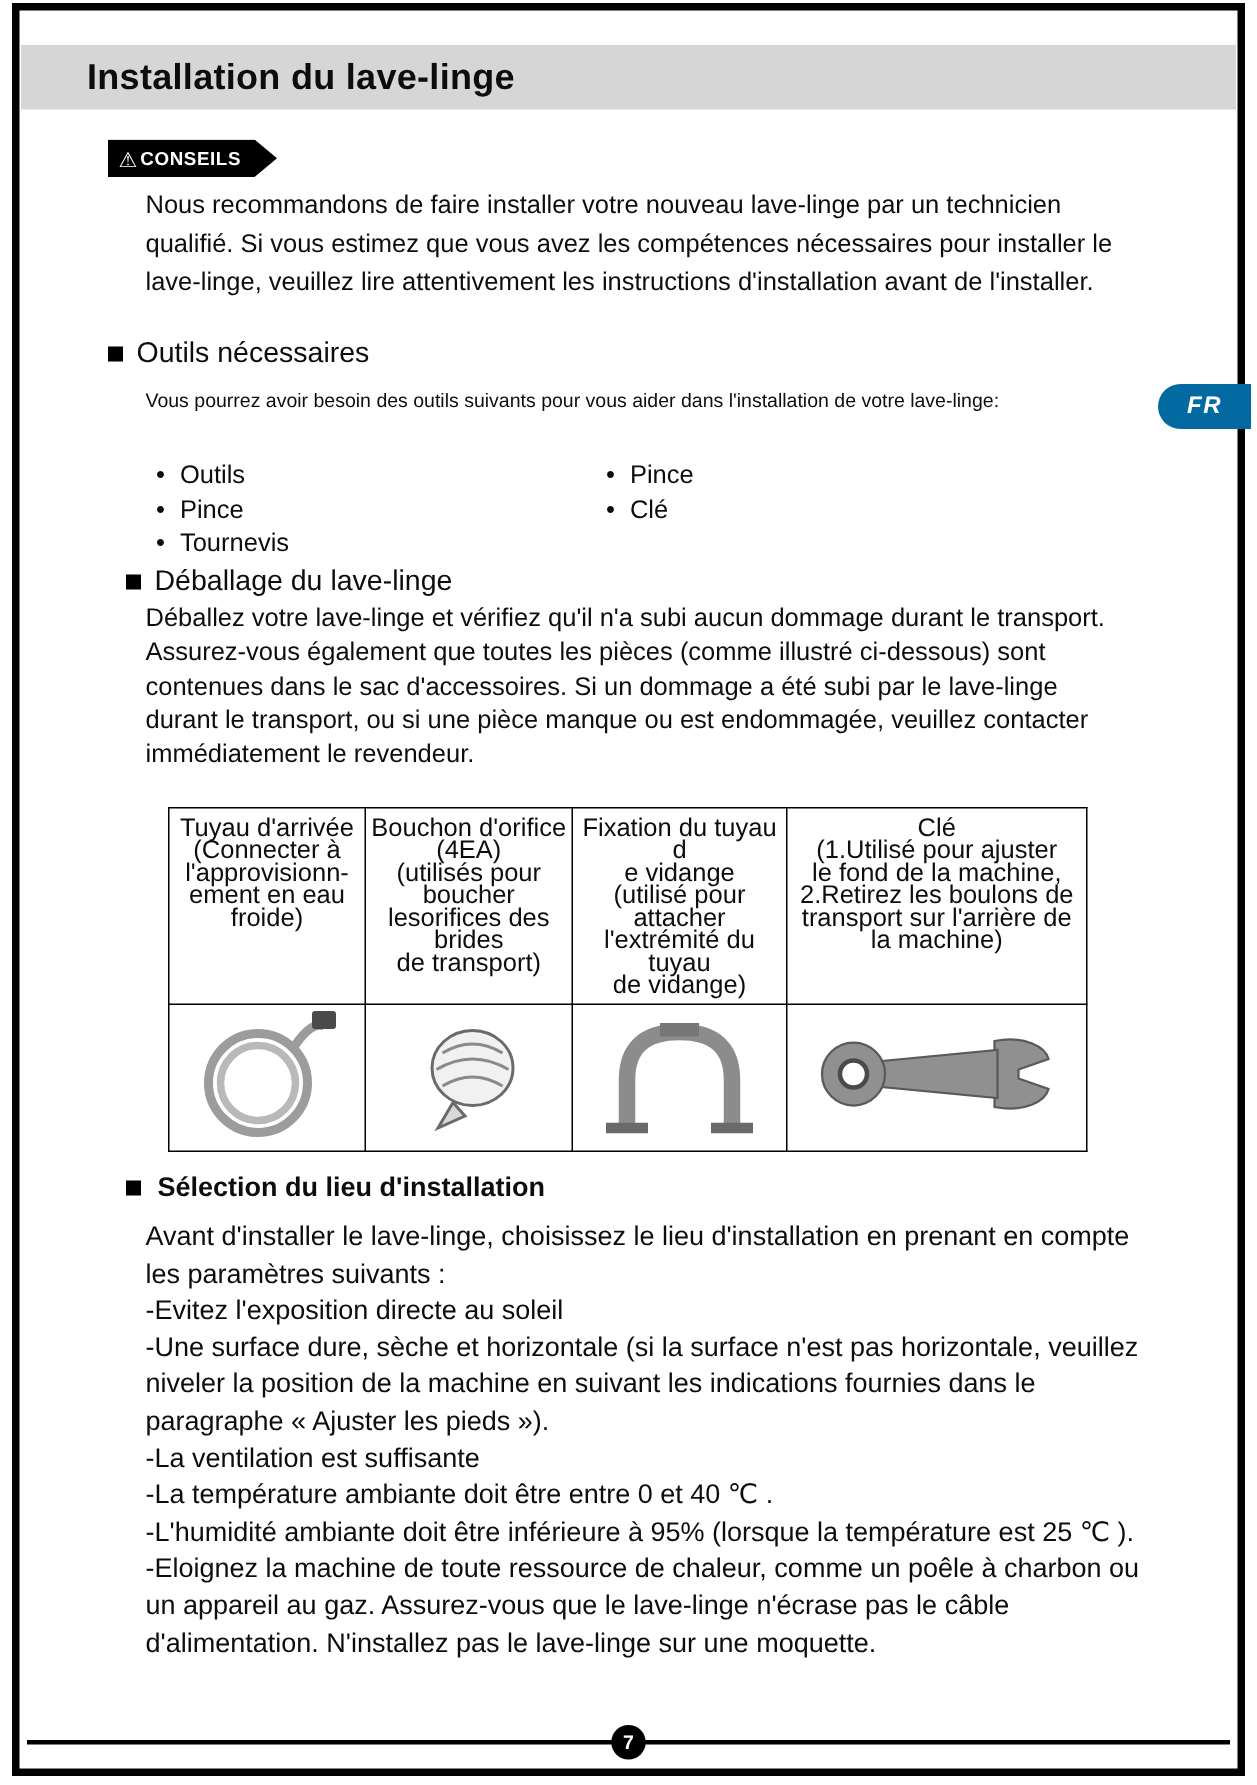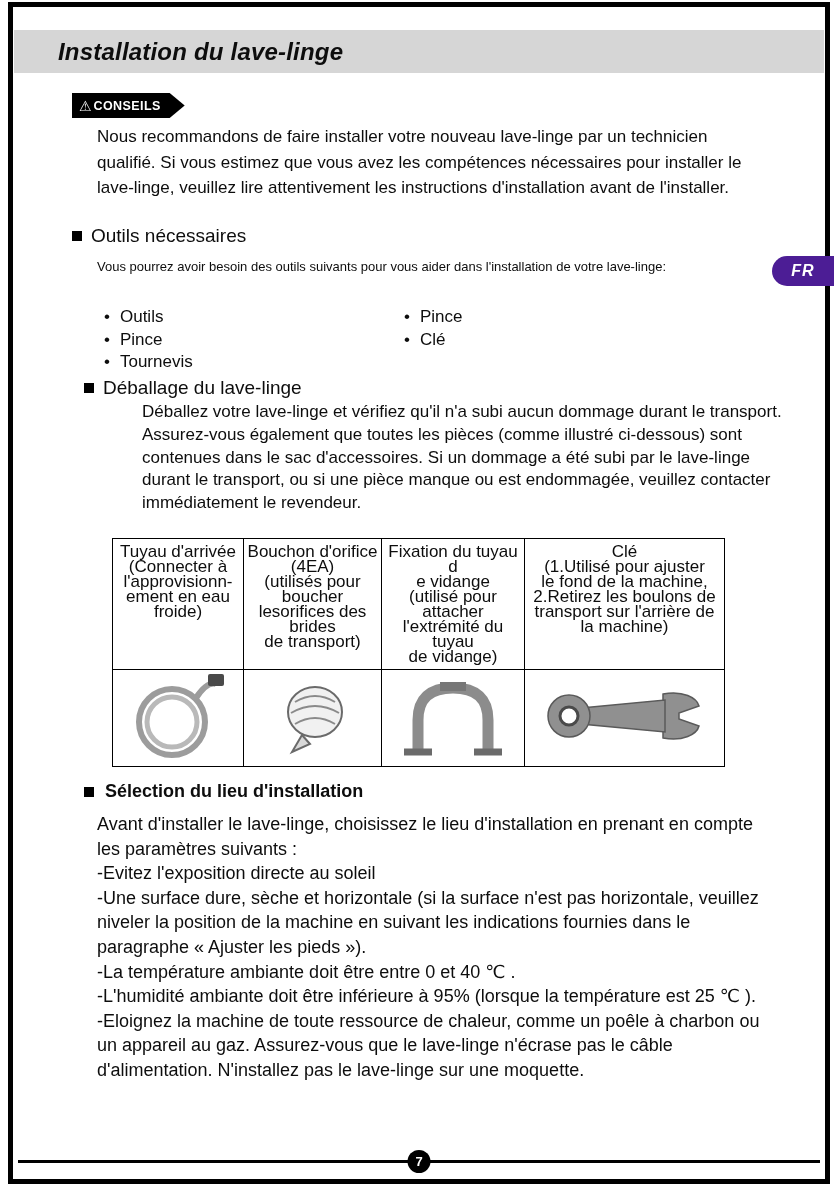--- a/index.html
+++ b/index.html
@@ -18,21 +18,21 @@
     width: 822px; height: 1182px;
     border: 5px solid #000;
   }
   .title-bar {
     position: absolute; left: 14px; top: 30px;
     width: 810px; height: 43px;
     background: #d6d6d6;
     display: flex; align-items: center;
   }
   .title-bar h1 {
-    font-size: 24px; font-weight: bold; font-style: italic;
+    font-size: 24px; font-weight: bold; 
     padding-left: 44px; letter-spacing: .2px;
   }
   .conseils {
     position: absolute; left: 72px; top: 93px;
     height: 25px; background: #000; color: #fff;
     display: flex; align-items: center;
     padding: 0 24px 0 7px;
     clip-path: polygon(0 0, calc(100% - 15px) 0, 100% 50%, calc(100% - 15px) 100%, 0 100%);
   }
   .warn { font-size: 14px; line-height: 1; margin-right: 2px; }
@@ -51,42 +51,42 @@
     position: absolute; left: 97px; top: 254px; width: 640px;
     font-size: 13px; line-height: 25.5px;
   }
   .tools-cols { position: absolute; left: 104px; top: 306px; display: flex; font-size: 17px; }
   .tools-cols ul { list-style: none; }
   .tools-cols .col-left { width: 300px; }
   .tools-cols li { line-height: 22.5px; display: flex; }
   .tools-cols .dot { margin-right: 10px; }
   .unpack-text {
     position: absolute; left: 97px; top: 401px; width: 655px;
-    font-size: 17px; line-height: 22.8px; margin-left: 45px;
+    font-size: 17px; line-height: 22.8px;
   }
   table.acc { position: absolute; left: 112px; top: 538px; border-collapse: collapse; }
   .acc th, .acc td { border: 1.5px solid #000; background: #fff; }
   .acc th {
     font-weight: normal; font-size: 17px; line-height: 15px;
     padding: 5px 3px; text-align: center; vertical-align: top;
     white-space: pre-line;
   }
   .acc th:nth-child(1) { width: 131px; }
   .acc th:nth-child(2) { width: 138px; }
   .acc th:nth-child(3) { width: 143px; }
   .acc th:nth-child(4) { width: 200px; }
   .acc td { height: 96px; text-align: center; vertical-align: middle; }
   .loc-body {
     position: absolute; left: 97px; top: 812px; width: 680px;
     font-size: 18px; line-height: 24.6px;
   }
   .lang-tab {
     position: absolute; right: 4px; top: 256px;
     width: 62px; height: 30px;
-    background: #4c1d95; border-radius: 16px 0 0 16px;
+    background: #0369a1; border-radius: 16px 0 0 16px;
     color: #fff; display: flex; align-items: center; justify-content: center;
     font-style: italic; font-weight: bold; font-size: 16px; letter-spacing: 1px;
     z-index: 5;
   }
   .footer-rule { position: absolute; left: 18px; right: 18px; top: 1160px; height: 3px; background: #000; }
   .page-num {
     position: absolute; left: 50%; top: 1150px; transform: translateX(-50%);
     width: 23px; height: 23px; border-radius: 50%;
     background: #000; color: #fff;
     display: flex; align-items: center; justify-content: center;
@@ -216,20 +216,21 @@
 
   <div class="sec-head sec-location">
     <span class="sq"></span>
     <span>Sélection du lieu d'installation</span>
   </div>
 
   <div class="loc-body">
     <div class="loc-line">Avant d'installer le lave-linge, choisissez le lieu d'installation en prenant en compte les paramètres suivants :</div>
     <div class="loc-line">-Evitez l'exposition directe au soleil</div>
     <div class="loc-line">-Une surface dure, sèche et horizontale (si la surface n'est pas horizontale, veuillez niveler la position de la machine en suivant les indications fournies dans le paragraphe « Ajuster les pieds »).</div>
+    <div class="loc-line">-La ventilation est suffisante</div>
     <div class="loc-line">-La température ambiante doit être entre 0 et 40 ℃ .</div>
     <div class="loc-line">-L'humidité ambiante doit être inférieure à 95% (lorsque la température est 25 ℃ ).</div>
     <div class="loc-line">-Eloignez la machine de toute ressource de chaleur, comme un poêle à charbon ou un appareil au gaz. Assurez-vous que le lave-linge n'écrase pas le câble d'alimentation. N'installez pas le lave-linge sur une moquette.</div>
   </div>
 
   <div class="lang-tab">FR</div>
 
   <div class="footer-rule"></div>
   <div class="page-num">7</div>
 

